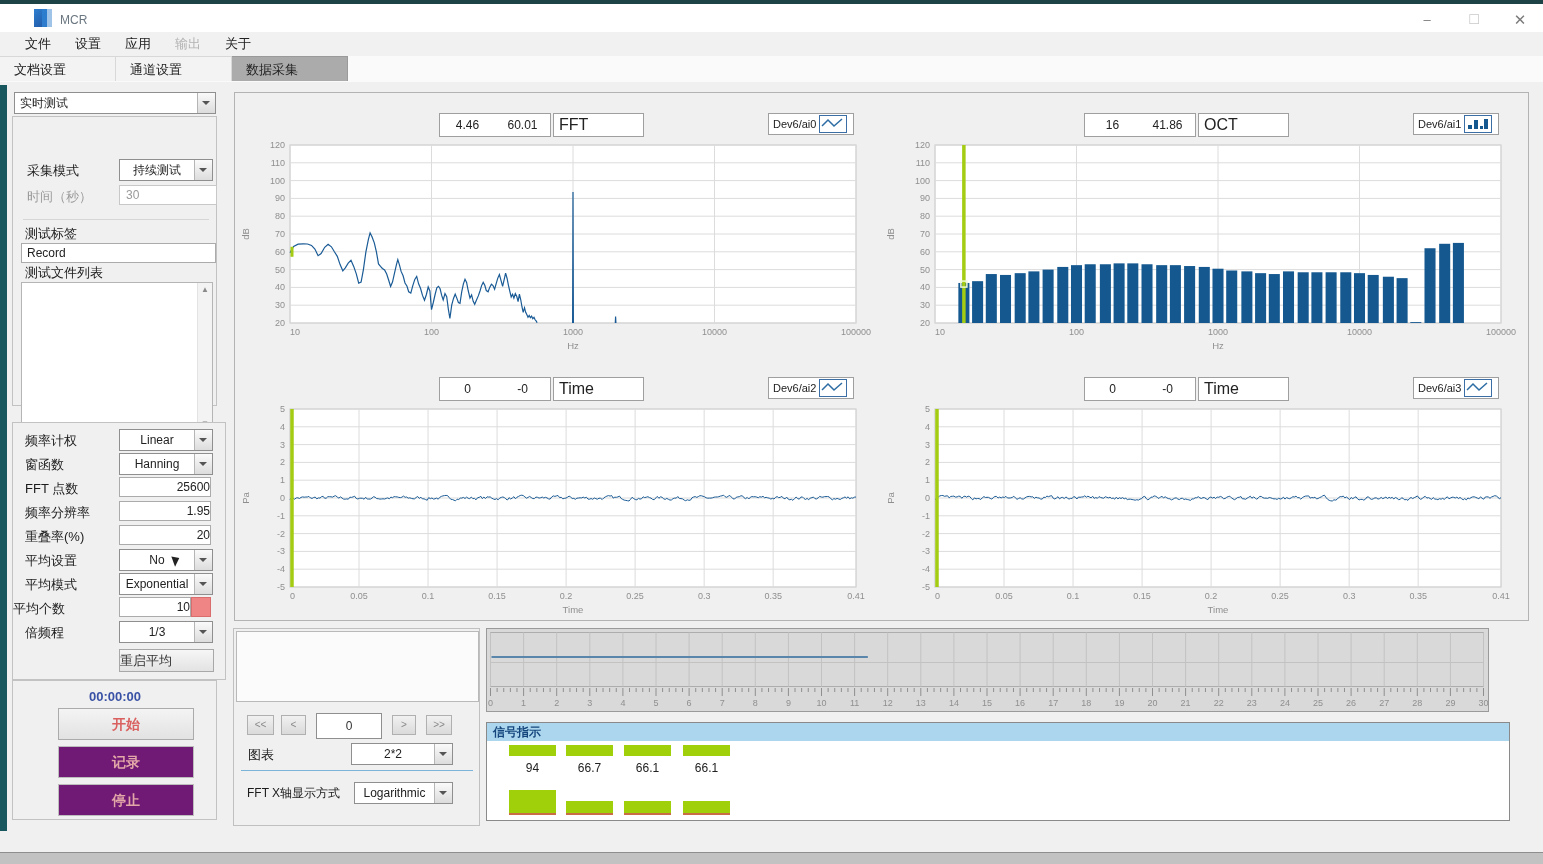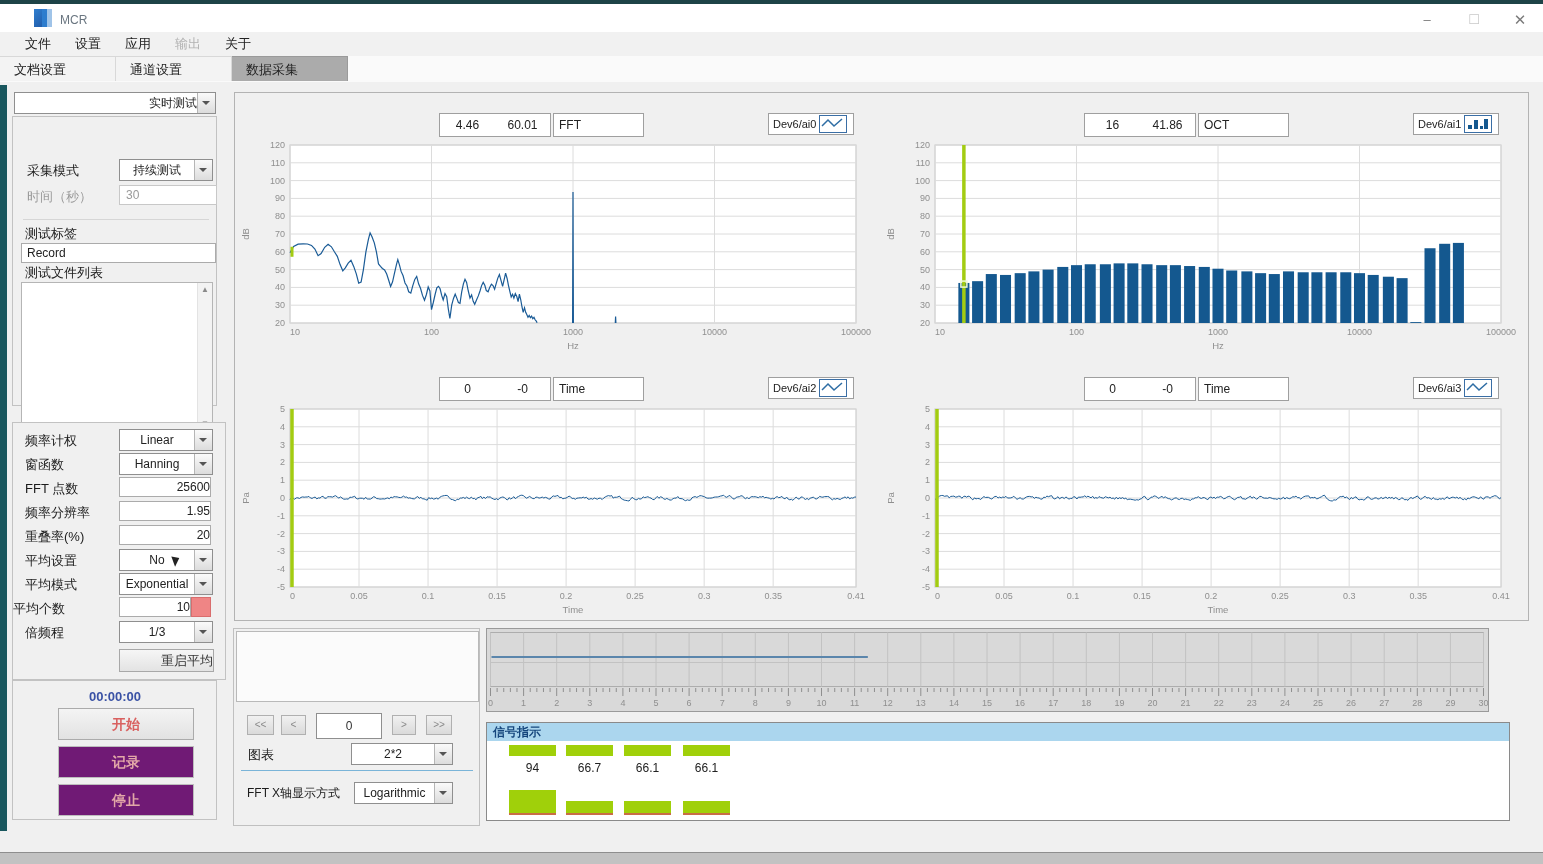--- a/index.html
+++ b/index.html
@@ -23,44 +23,44 @@
   .tab{width:116px;height:25px;line-height:25px;text-align:left;padding-left:14px;box-sizing:border-box;
        font-size:13px;background:#f3f3f3;border-right:1px solid #d8d8d8;border-top:1px solid #d8d8d8;color:#222}
   .tab.active{background:#ababab;border-color:#9a9a9a}
   #workspace{left:0;top:82px;width:1543px;height:770px;background:#f0f0f0}
   #teal-left{left:0;top:3px;width:7px;height:746px;background:#19575e}
   #bottom-strip{left:0;top:852px;width:1543px;height:12px;background:#c2c2c2;border-top:1px solid #8e8e8e}
   
   #sidebar{left:12px;top:10px;width:206px;height:740px}
   .dd{background:#fff;border:1px solid #8f8f8f;display:flex;height:20px}
   .dd .txt{flex:1;font-size:12px;line-height:20px;text-align:center;color:#222;overflow:hidden;white-space:nowrap}
-  .dd .txt.left{text-align:right;padding-left:5px}
+  .dd .txt.left{text-align:left;padding-left:5px}
   .dd .btn{width:17px;background:linear-gradient(#fafafa,#dcdcdc);border-left:1px solid #b5b5b5;position:relative}
   .dd .btn::after{content:"";position:absolute;left:4px;top:8px;border:4px solid transparent;border-top:4px solid #555}
   .ibox{background:#fff;border:1px solid #ababab;font-size:12px;text-align:right;line-height:18px;color:#222}
   .gbox{border:1px solid #c2c2c2;background:#f0f0f0;box-sizing:border-box}
   .slabel{font-size:13px;color:#1c1c1c;white-space:nowrap}
   .slabel.dis{color:#9a9a9a}
   #file-list{left:8px;top:152px;width:190px;height:148px;background:#fff;border:1px solid #b5b5b5}
   .lb-scroll{position:absolute;right:0;top:0;bottom:0;width:14px;background:#f3f3f3;border-left:1px solid #e3e3e3}
   .lb-arr{position:absolute;left:0;width:14px;height:14px;font-size:8px;color:#8a8a8a;text-align:center;line-height:14px}
   .flag{background:#ef8585;border:1px solid #d96d6d}
-  .pbtn{background:linear-gradient(#f6f6f6,#e3e3e3);border:1px solid #a8a8a8;text-align:right;font-size:13px;color:#333}
+  .pbtn{background:linear-gradient(#f6f6f6,#e3e3e3);border:1px solid #a8a8a8;text-align:left;font-size:13px;color:#333}
   .bigbtn{left:45px;width:134px;height:30px;line-height:30px;text-align:center;font-size:14px;
           background:linear-gradient(#f4f4f4,#e2e2e2);border:1px solid #ababab;color:#d9605f;font-weight:bold}
   .bigbtn.dis{background:#701a75;border-color:#bdbdbd;color:#e2a7a7}
   #timer{left:0;width:204px;top:8px;text-align:center;font-size:13px;font-weight:bold;color:#3a52a5}
   
   #mainpanel{left:234px;top:10px;width:1295px;height:529px;border:1px solid #b3b3b3;background:#f0f0f0;box-sizing:border-box}
   .cell{position:absolute;width:645px;height:262px}
   .chead{position:absolute;left:0;top:20px;width:645px;height:24px}
   .vbox{position:absolute;left:202px;width:110px;height:22px;background:#fff;border:1px solid #9f9f9f;display:flex}
   .vbox span{flex:1;font-size:12px;line-height:22px;text-align:center;color:#222}
   .tbox{position:absolute;left:316px;width:84px;height:22px;background:#fff;border:1px solid #9f9f9f;
-        font-size:12px;line-height:22px;padding-left:5px;color:#222}
+        font-size:16px;line-height:22px;padding-left:5px;color:#222}
   .cbox{position:absolute;right:28px;width:86px;height:22px;background:#fff;border:1px solid #9f9f9f;
         display:flex;align-items:center;font-size:11px;color:#222;padding-left:4px;box-sizing:border-box}
   .cicon{width:26px;height:16px;border:1px solid #3a6ea5;background:#fff;margin-left:3px;display:inline-block}
   .csvg{position:absolute;left:0;top:48px}
   
   #bottomleft{left:233px;top:546px;width:247px;height:198px;border:1px solid #c0c0c0;background:#f0f0f0;box-sizing:border-box}
   #bl-white{left:2px;top:2px;width:241px;height:69px;background:#fbfbfb;border:1px solid #b9b9b9}
   .nbtn{top:86px;height:20px;background:linear-gradient(#f1f1f1,#dadada);border:1px solid #b0b0b0;
         font-size:10px;color:#8a8a8a;text-align:center;line-height:18px;box-sizing:border-box}
   #nav-val{left:82px;top:84px;width:64px;height:24px;background:#fff;border:1px solid #8f8f8f;

